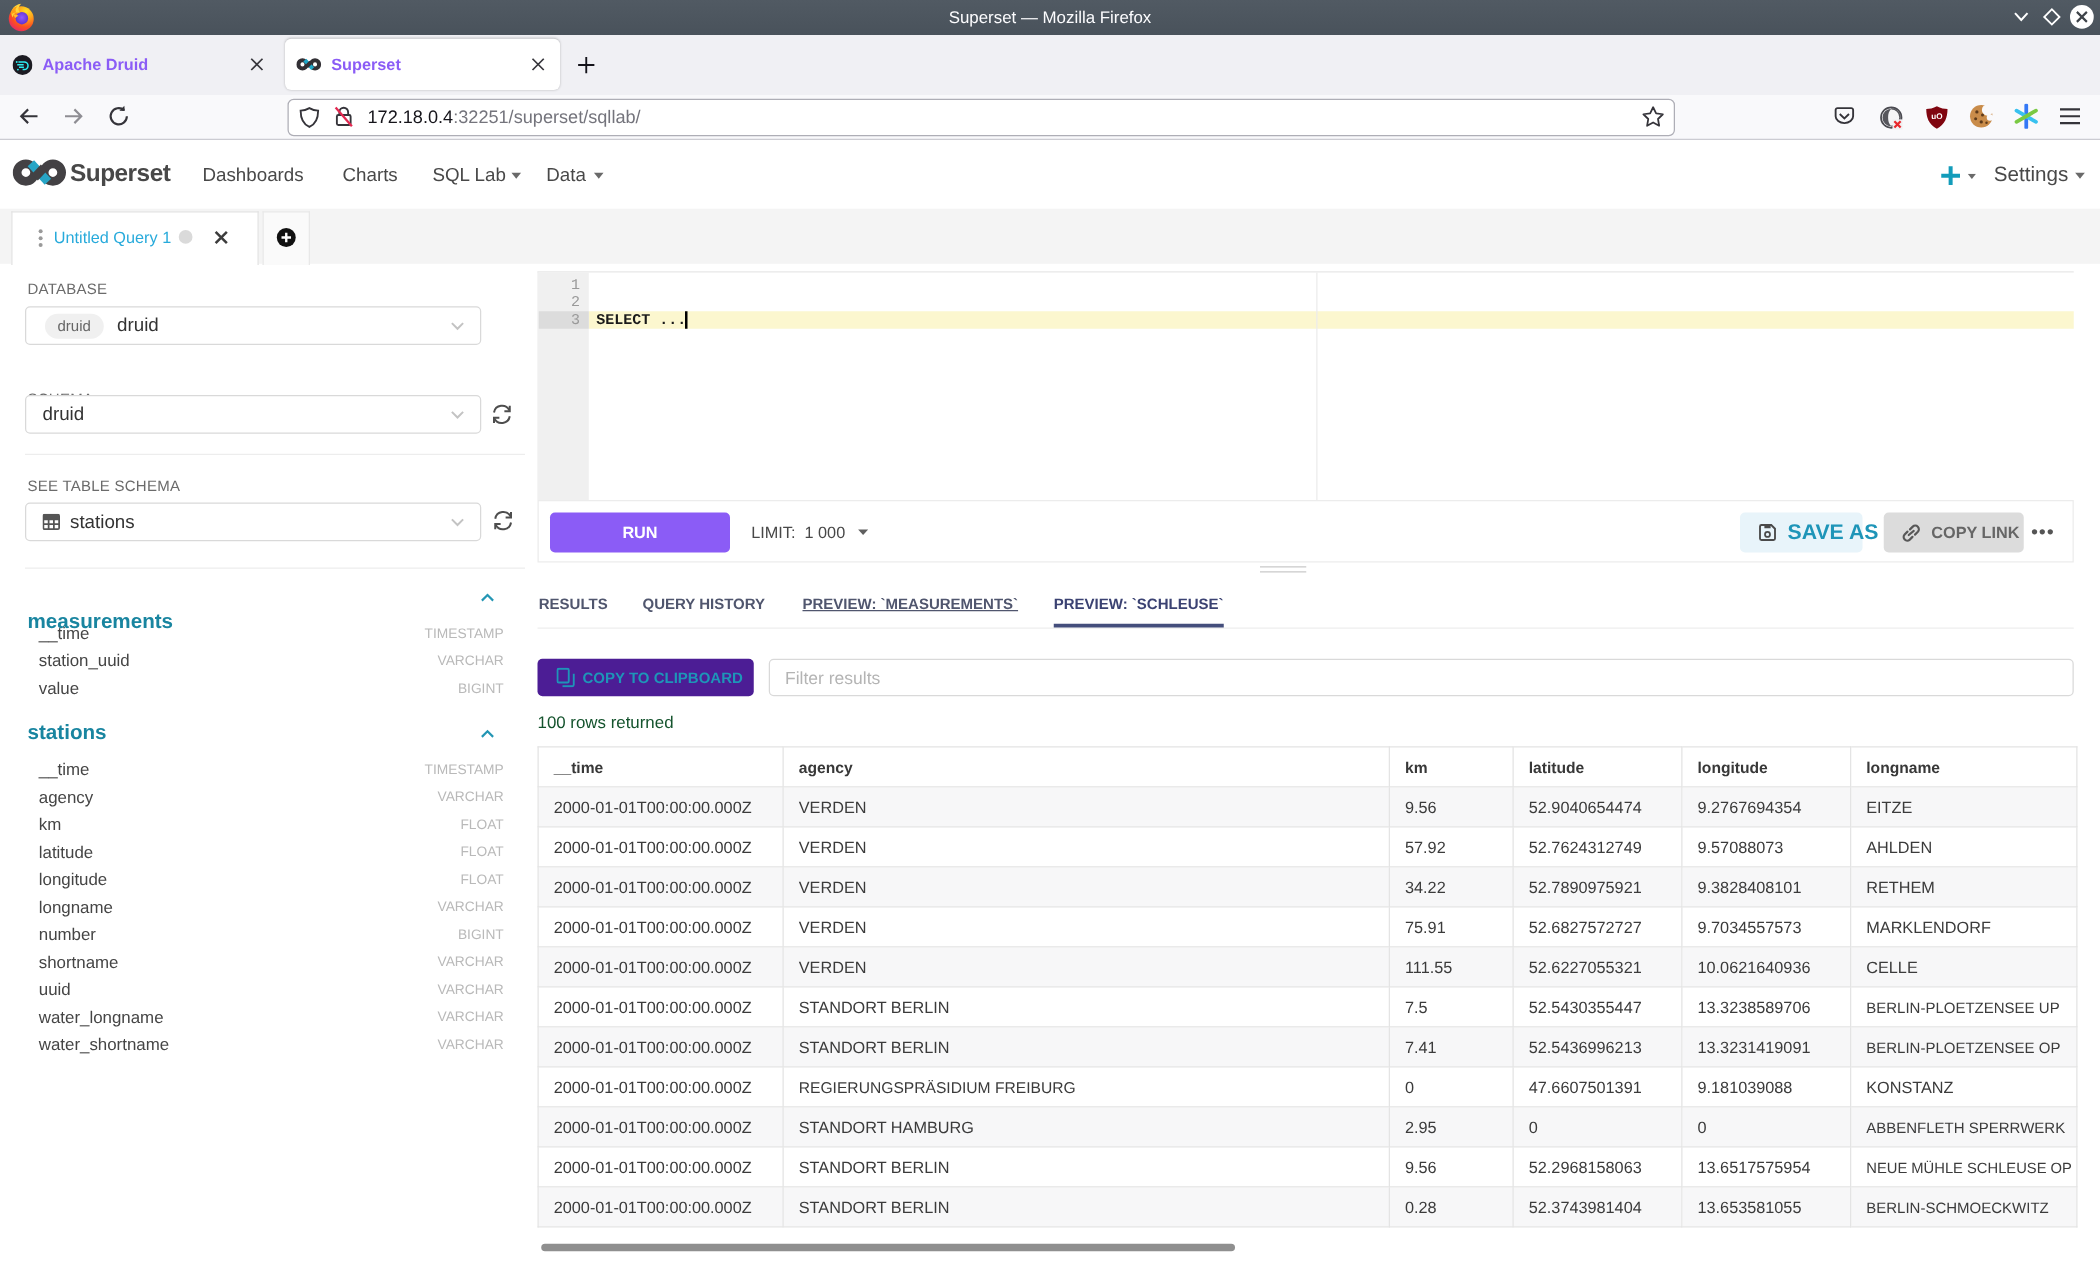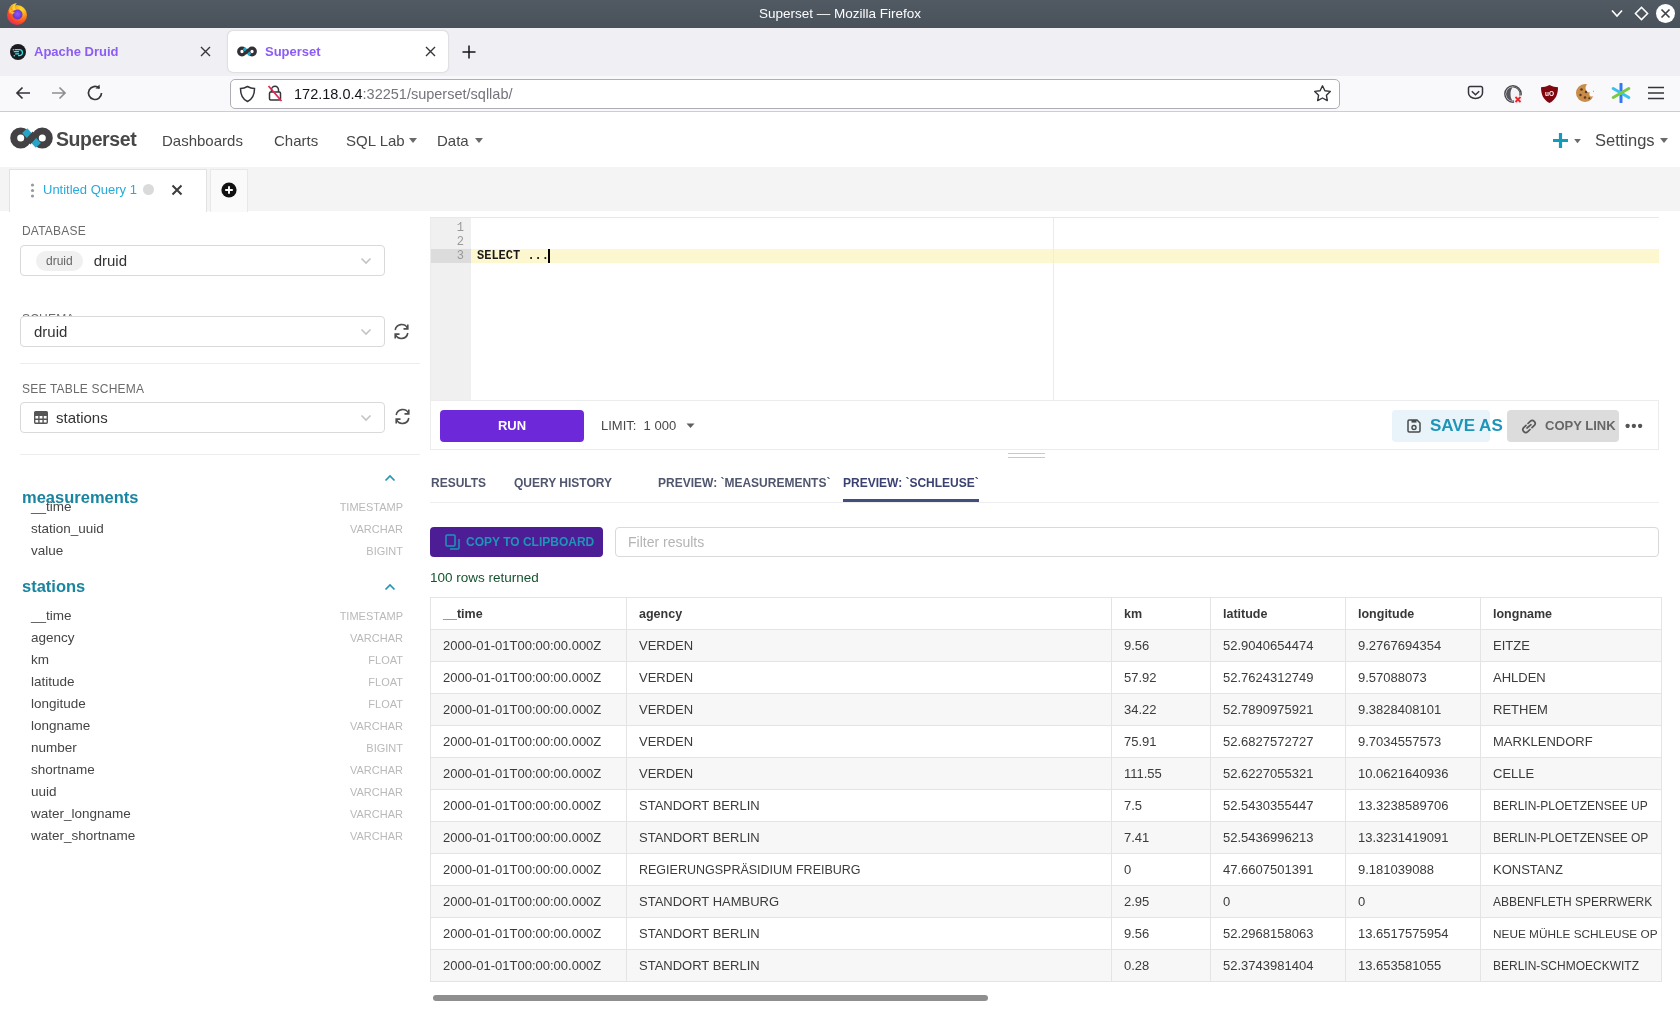--- a/index.html
+++ b/index.html
@@ -51,21 +51,21 @@
   #gutter { position:absolute; left:0; top:0; width:40px; height:182px; background:#f0f0f0; }
   .lnum { position:absolute; left:0; width:33px; text-align:right;
     font-family:"Liberation Mono", monospace; font-size:12px; color:#999; }
   #printmargin { position:absolute; left:622px; top:0; width:1px; height:182px; background:#ececec; }
   .aceline { position:absolute; left:46px; font-family:"Liberation Mono", monospace;
     font-size:12px; height:14px; line-height:14px; white-space:pre; }
   #activeline { position:absolute; left:40px; top:31px; right:0; height:14px; background:#fcf7cf; }
   #gutteractive { position:absolute; left:0; top:31px; width:40px; height:14px; background:#dcdcdc; }
   #sqltoolbar { position:absolute; left:430px; top:400px; width:1229px; height:50px;
     border:1px solid #ececec; background:#fff; }
-  #runbtn { position:absolute; left:9px; top:9px; width:144px; height:32px; background:#6d28d9;
+  #runbtn { position:absolute; left:9px; top:9px; width:144px; height:32px; background:#8b5cf6;
     border-radius:4px; color:#fff; font-weight:bold; font-size:13px; text-align:center; line-height:32px; }
   #southtabs { position:absolute; left:430px; top:468px; width:1229px; height:35px;
     border-bottom:1px solid #eee; }
   .stab { position:absolute; top:0; height:34px; line-height:30px;
     color:#50566e; font-weight:bold; font-size:12px; }
   #stabactive { color:#3b4272; border-bottom:3px solid #444e7c; }
   
   #copybtn { position:absolute; left:430px; top:527px; width:173px; height:30px;
     background:#4c1d95; border-radius:4px; }
   #filterbox { position:absolute; left:615px; top:527px; width:1044px; height:30px;
@@ -393,21 +393,21 @@
   </svg>
   <div class="abs" style="left:1114px;top:9px;height:32px;line-height:32px;font-size:13px;font-weight:bold;color:#666;">COPY LINK</div>
   <div class="abs" style="left:1194px;top:9px;height:32px;line-height:32px;font-size:15px;font-weight:bold;color:#555;letter-spacing:1px;">•••</div>
 </div>
 <div class="abs" style="left:1008px;top:452.5px;width:37px;height:1.5px;background:#c9c9c9;"></div>
 <div class="abs" style="left:1008px;top:456.5px;width:37px;height:1.5px;background:#c9c9c9;"></div>
 
 <div id="southtabs">
   <div class="stab" style="left:1px;">RESULTS</div>
   <div class="stab" style="left:84px;">QUERY HISTORY</div>
-  <div class="stab" style="left:228px;">PREVIEW: `MEASUREMENTS`</div>
+  <div class="stab" style="left:212px;text-decoration:underline;">PREVIEW: `MEASUREMENTS`</div>
   <div class="stab" id="stabactive" style="left:413px;">PREVIEW: `SCHLEUSE`</div>
 </div>
 <div id="copybtn">
   <svg class="abs" style="left:15px;top:7px;" width="15" height="16" viewBox="0 0 15 16">
     <rect x="1" y="1" width="9" height="11" rx="1" fill="none" stroke="#1e95b8" stroke-width="1.5"></rect>
     <path d="M5 15 H12.8 A1.2 1.2 0 0 0 14 13.8 V5" fill="none" stroke="#1e95b8" stroke-width="1.5"></path>
   </svg>
   <div class="abs" style="left:36px;top:0;height:30px;line-height:30px;font-size:12px;font-weight:bold;color:#1e95b8;white-space:nowrap;">COPY TO CLIPBOARD</div>
 </div>
 <div id="filterbox">

